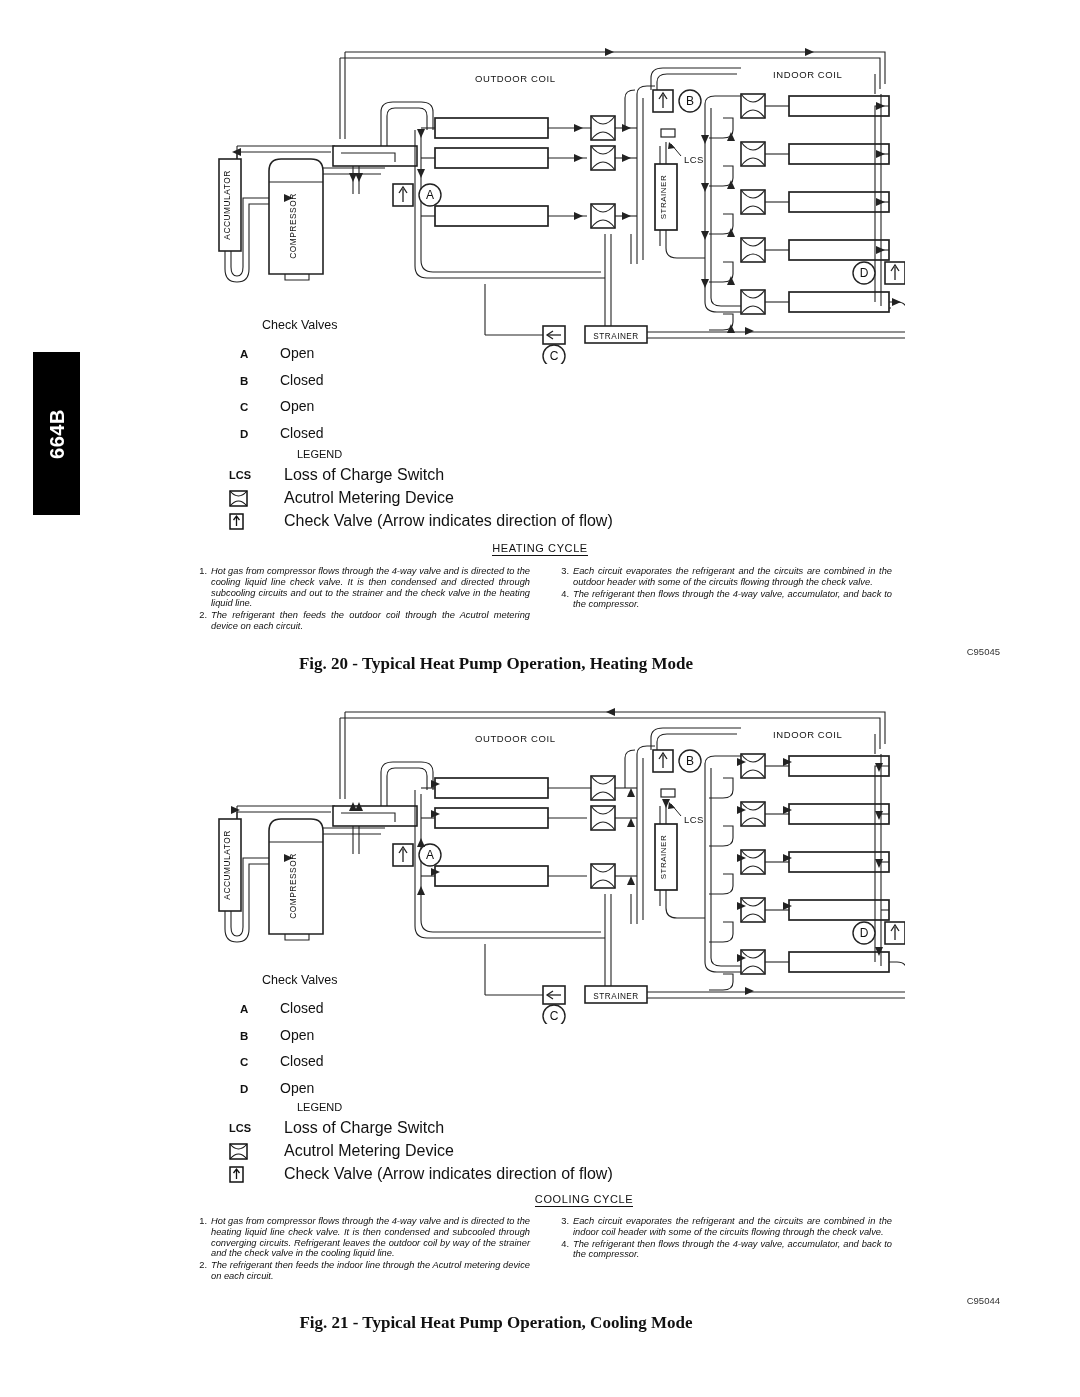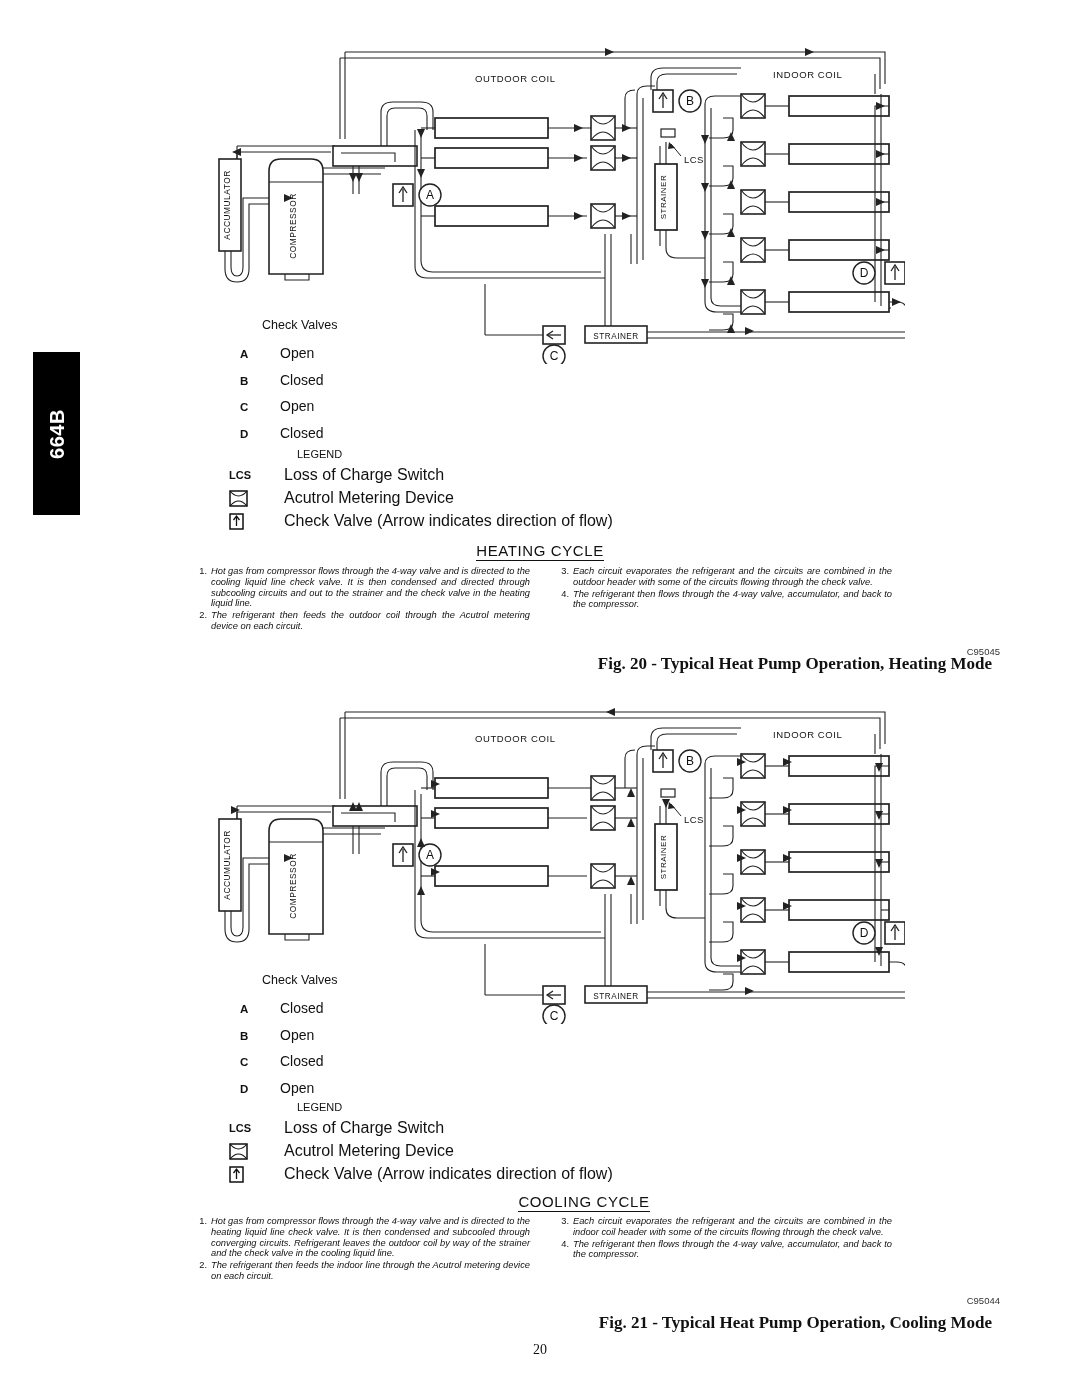--- a/index.html
+++ b/index.html
@@ -44,35 +44,35 @@
   .legend{position:absolute;left:225px;width:420px;font-size:11px;}
   .legend-title{text-align:left;margin:0 0 6px 72px;font-size:11px;}
   .legend-row{display:flex;align-items:center;margin-bottom:5px;min-height:17px;}
   .legend-key{width:55px;font-weight:bold;font-size:11px;text-align:left;padding-left:4px;}
   .legend-sym{width:55px;display:flex;align-items:center;padding-left:4px;}
   .legend-txt{font-size:16px;}
 
   
   .cycle-head{
     position:absolute;left:0;width:1080px;text-align:center;
-    font-size:15px;letter-spacing:.6px;
+    font-size:11px;letter-spacing:.6px;
   }
   .cycle-head span{border-bottom:1.3px solid #111;padding-bottom:1px;}
 
   
   .cols{position:absolute;left:192px;width:700px;display:flex;gap:24px;}
   .col{width:338px;}
   .item{display:flex;margin-bottom:1px;font-size:9.3px;line-height:10.8px;}
   .num{width:15px;flex:none;text-align:right;padding-right:4px;}
   .txt{flex:1;text-align:justify;font-style:italic;}
 
   
   .code{position:absolute;right:80px;font-size:9.5px;color:#333;}
   .caption{
-    position:absolute;left:0;width:992px;text-align:right;
+    position:absolute;left:0;width:992px;text-align:center;
     font-family:"Liberation Serif",serif;font-weight:bold;font-size:17px;
   }
   .pagenum{
     position:absolute;left:0;width:1080px;text-align:center;top:1342px;
     font-family:"Liberation Serif",serif;font-size:14px;
   }
 </style>
 </head>
 <body>
 
@@ -640,14 +640,13 @@
           <div class="num">4.</div>
           <div class="txt">The refrigerant then flows through the 4-way valve, accumulator, and back to the compressor.</div>
         </div>
       </div>
     </div>
 
     <div class="code" style="top:617px;">C95044</div>
     <div class="caption" style="top:635px;">Fig. 21 - Typical Heat Pump Operation, Cooling Mode</div>
   </div>
 
-  <div class="pagenum">20</div>
 </div>
 
 </body></html>

